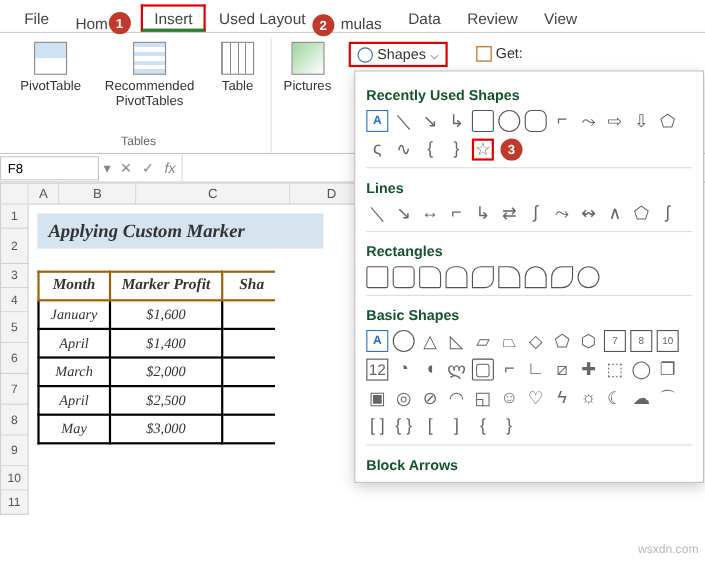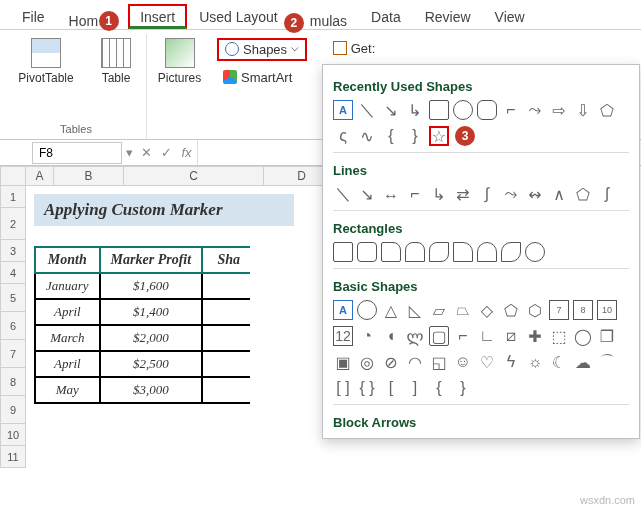--- a/index.html
+++ b/index.html
@@ -63,27 +63,27 @@
   }
   .ribbon-group .group-body { display: flex; align-items: flex-start; gap: 10px; }
   .ribbon-group .group-label { font-size: 11px; color: #666; padding:2px 0; }
   .big-btn {
     display: flex; flex-direction: column; align-items: center;
     width: 70px; padding: 2px; cursor: default;
   }
   .big-btn .icon { width: 30px; height: 30px; border:1px solid #888; margin-bottom:4px; }
   .big-btn .lbl { font-size: 12px; text-align: center; line-height: 1.1; }
   .small-btn {
-    display: flex; align-items: flex-start; gap: 4px; padding: 3px 6px;
+    display: flex; align-items: flex-end; gap: 4px; padding: 3px 6px;
     font-size: 13px;
   }
   .shapes-btn { border: 2px solid #e00000; padding:2px 6px; }
   .shapes-btn .chev { font-size:10px; }
   
-  .fx-bar { display:flex; align-items:center; height:26px; border-bottom:1px solid #c8c8c8;padding-left:32px; }
+  .fx-bar { display:flex; align-items:center; height:26px; border-bottom:1px solid #c8c8c8; }
   .name-box { width:90px; padding:3px 6px; border:1px solid #c8c8c8; font-size:12px; }
   .fx-btn { width:20px; text-align:center; color:#888; }
   
   .grid { display:flex; }
   .row-headers { display:flex; flex-direction:column; }
   .row-hdr { width:26px; height:22px; border:1px solid #d0d0d0; border-top:none; background:#f3f3f3; display:flex;align-items:center;justify-content:center;font-size:11px;color:#555;}
   .col-hdr { height:20px; border:1px solid #d0d0d0; border-left:none; background:#f3f3f3; display:flex;align-items:center;justify-content:center;font-size:12px;color:#555;}
   .sheet {
     position:relative;
     padding:4px 0 0 8px;
@@ -97,21 +97,21 @@
     padding:6px 10px;
     width:260px;
   }
   table.wks {
     border-collapse: collapse;
     margin-top: 20px;
   }
   table.wks th {
     background:#fff; font-style:italic; font-weight:bold;
     font-family: Georgia, serif; font-size:14px;
-    border:2px solid #0f766e; padding:4px 10px;
+    border:2px solid #a16207; padding:4px 10px;
   }
   table.wks td {
     border:2px solid #000; padding:4px 10px;
     font-style:italic; font-family:Georgia,serif; text-align:center;
   }
   
   .shapes-panel {
     position:absolute;
     left:322px; top:64px;
     width:318px;
@@ -155,20 +155,24 @@
   <div class="ribbon-tab">Review</div>
   <div class="ribbon-tab">View</div>
 </div>
 
 <div class="ribbon-content">
   <div class="ribbon-group">
     <div class="group-body">
       <div class="big-btn">
         <div class="icon" style="background:linear-gradient(#cfe2f3 50%,#fff 50%)"></div>
         <div class="lbl">PivotTable</div>
+      </div>
+      <div class="big-btn" style="width:90px">
+        <div class="icon" style="background:repeating-linear-gradient(#cfe2f3,#cfe2f3 4px,#fff 4px,#fff 8px)"></div>
+        <div class="lbl">Recommended PivotTables</div>
       </div>
       <div class="big-btn" style="width:50px">
         <div class="icon" style="background:repeating-linear-gradient(90deg,#888,#888 1px,#fff 1px,#fff 7px)"></div>
         <div class="lbl">Table</div>
       </div>
     </div>
     <div class="group-label">Tables</div>
   </div>
   <div class="ribbon-group" style="border-right:none">
     <div class="group-body">

